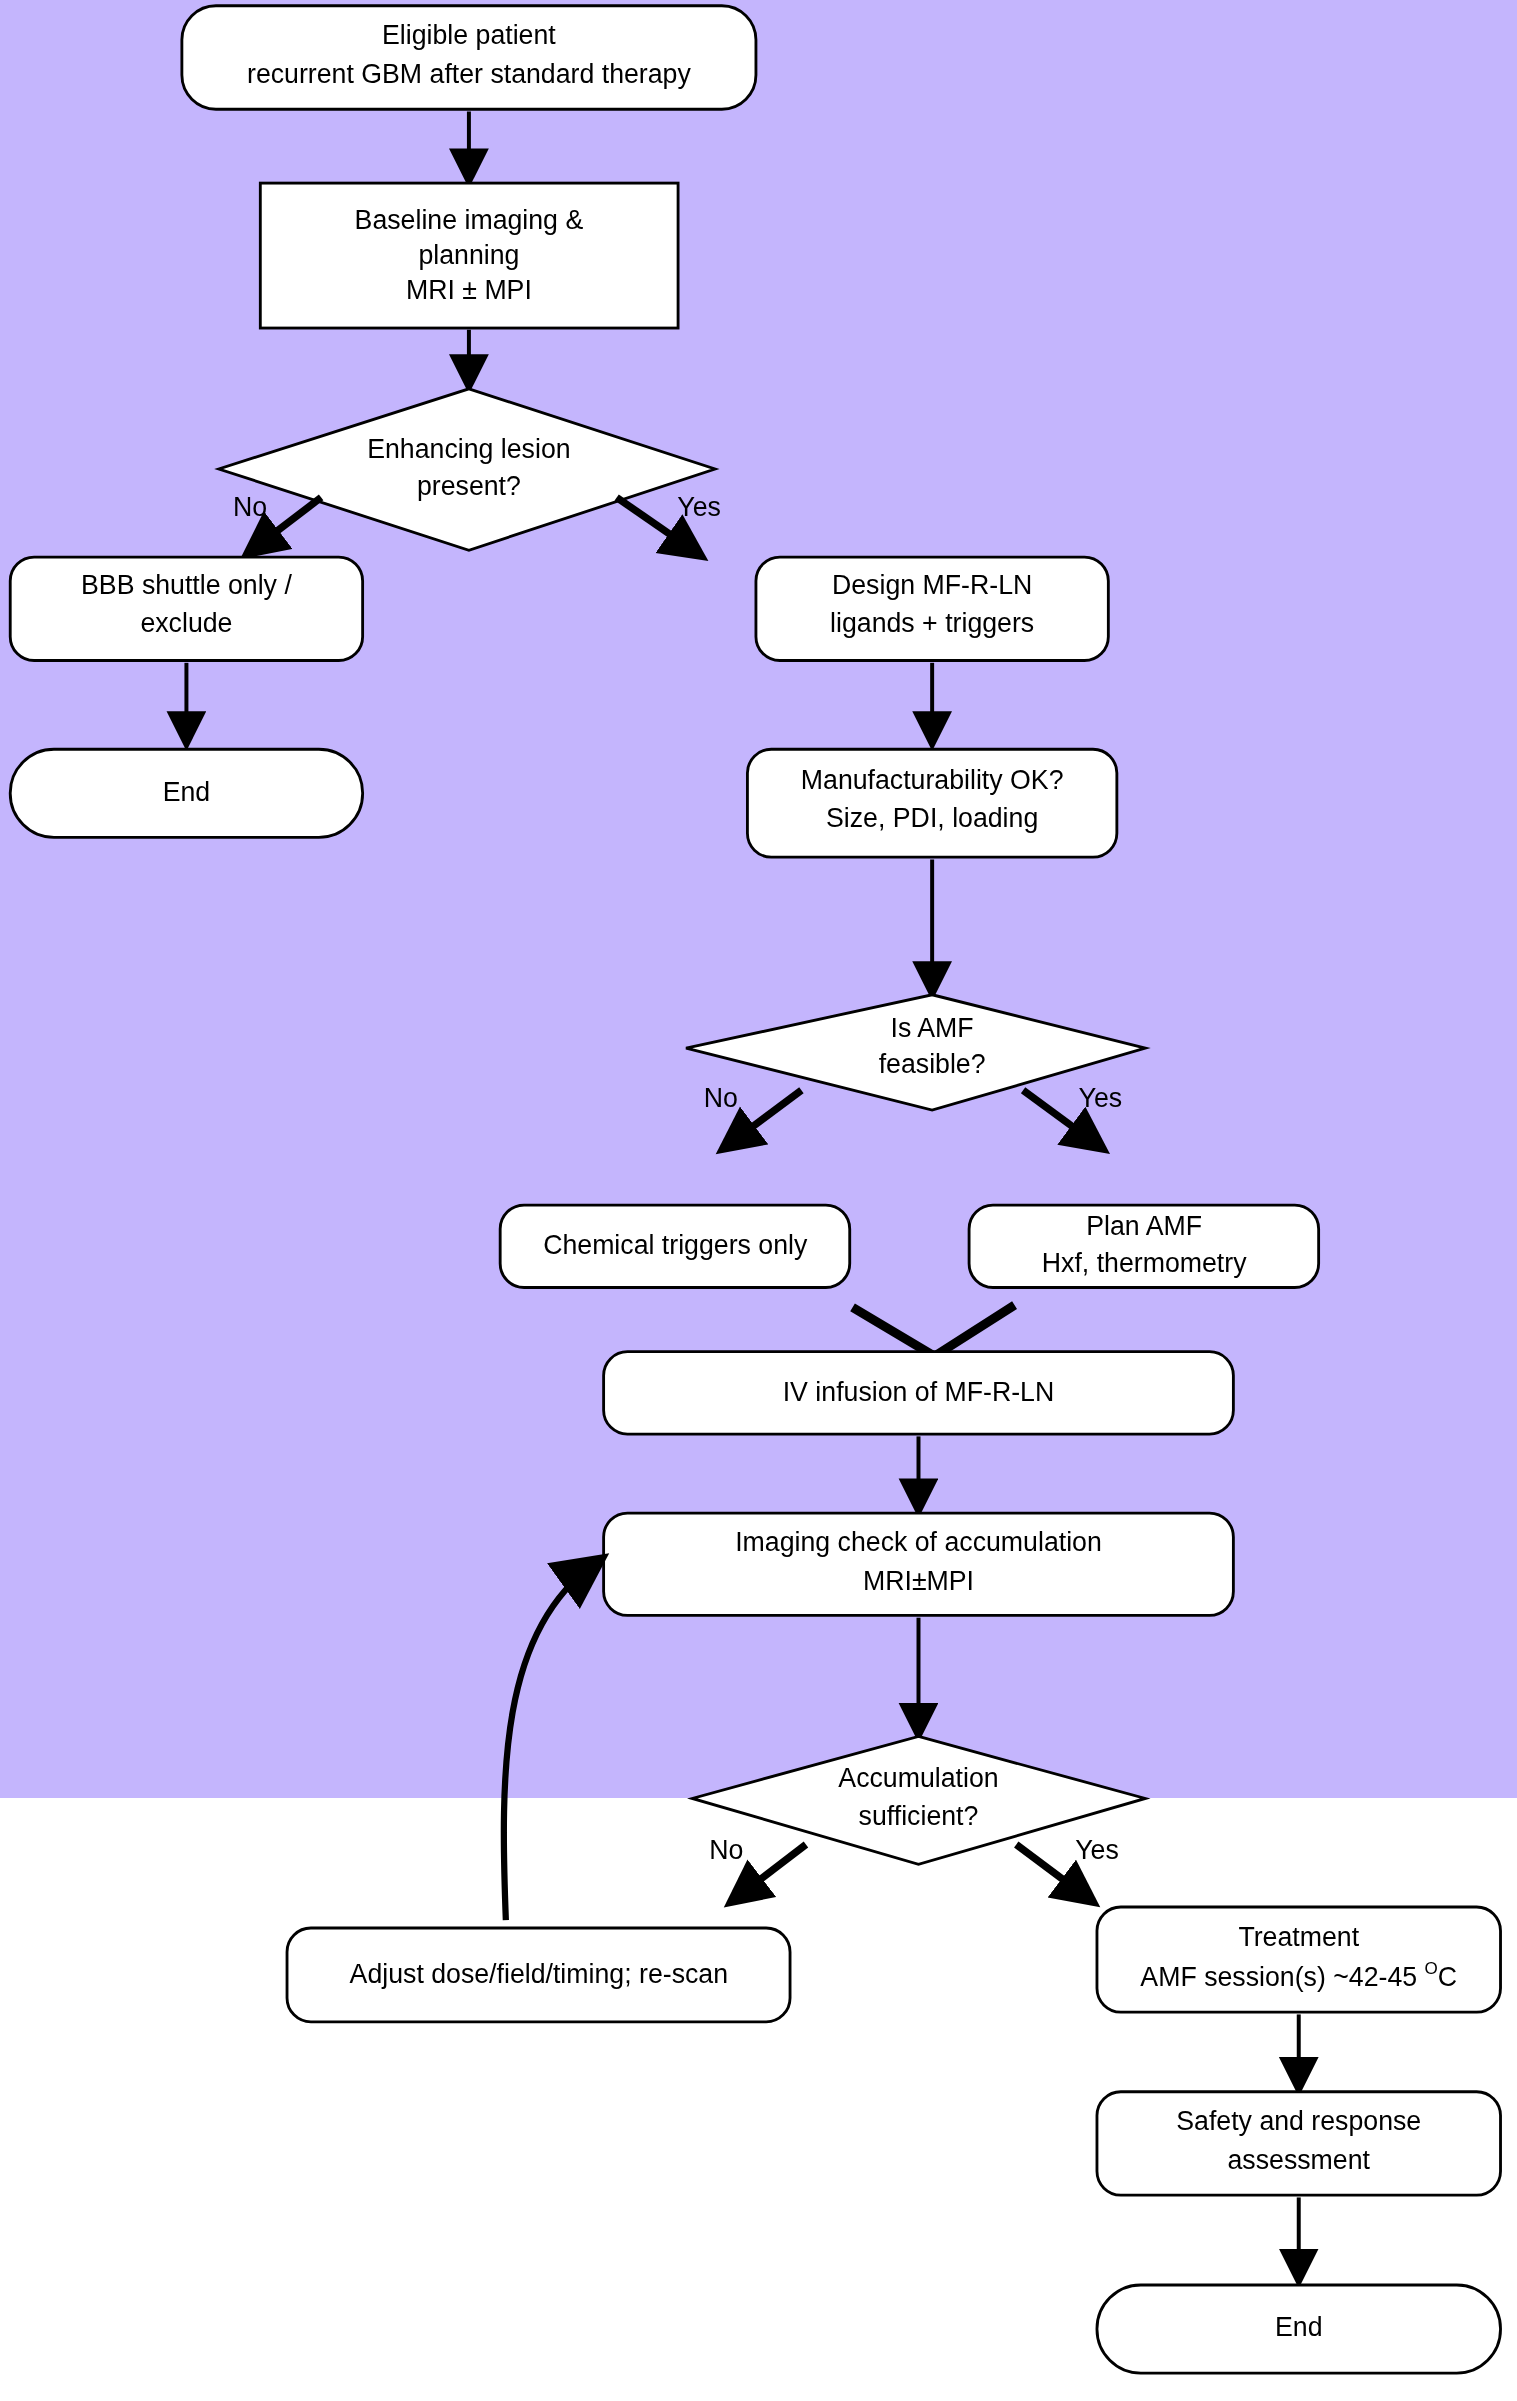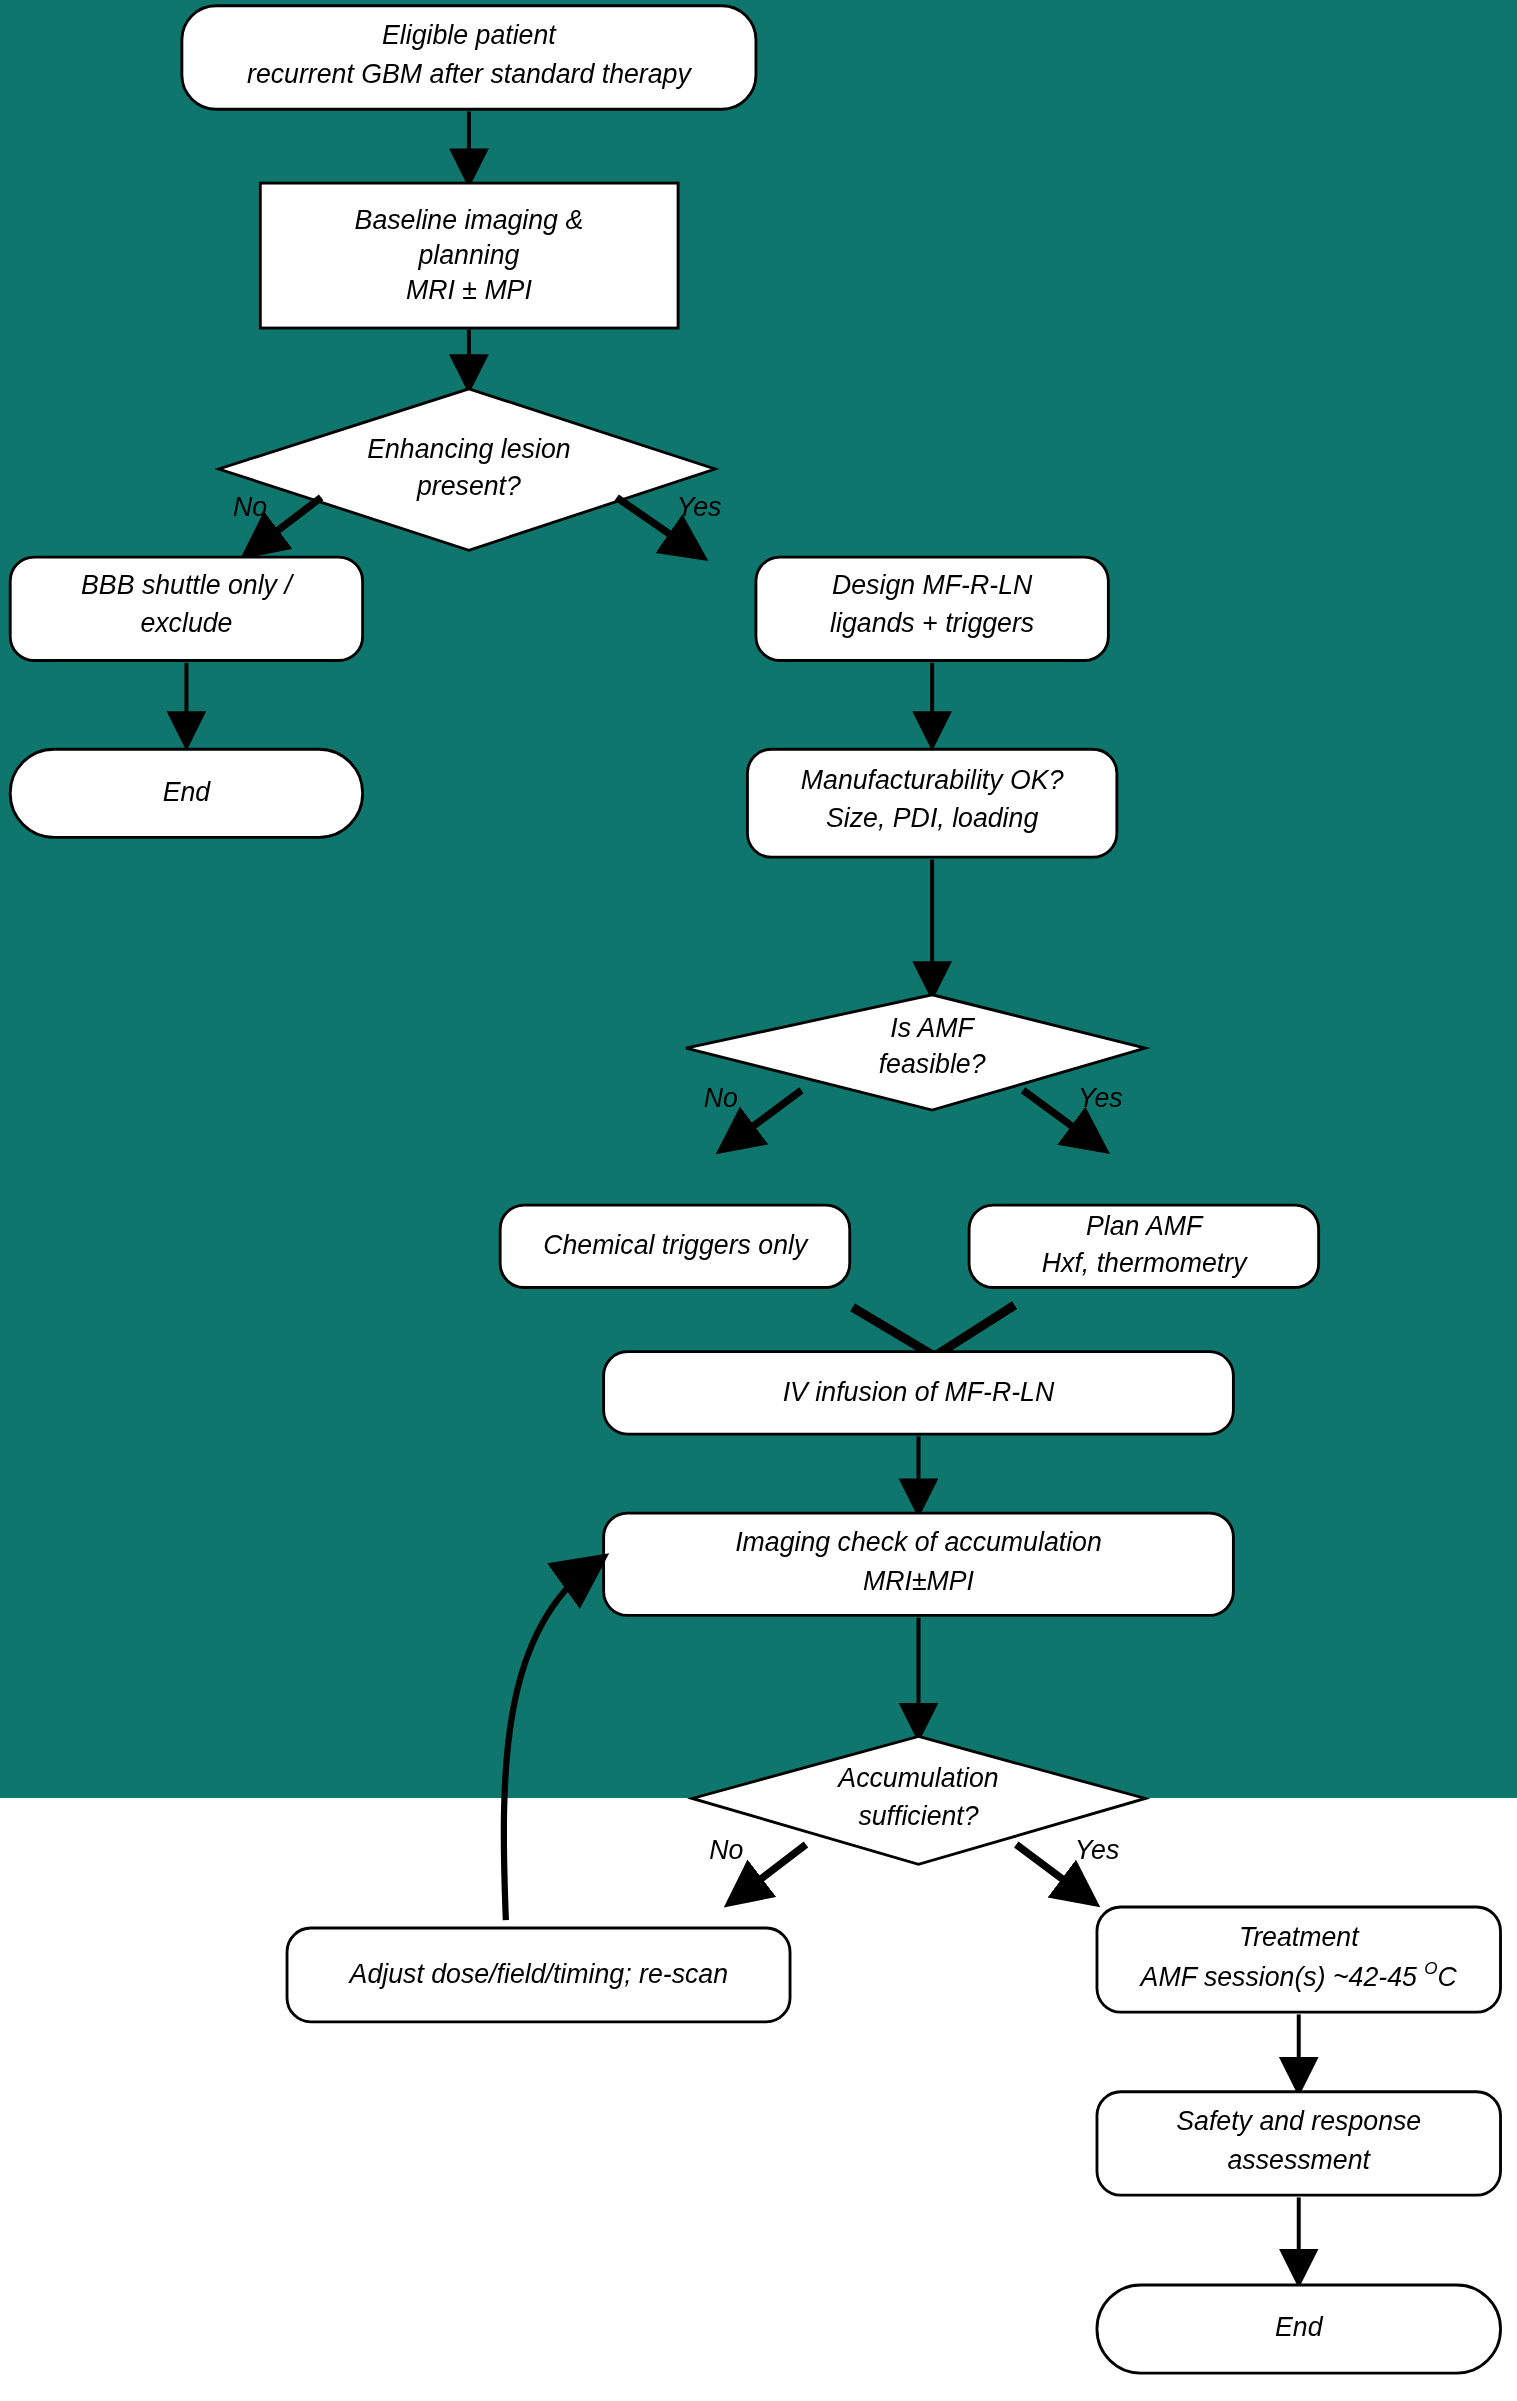--- a/index.html
+++ b/index.html
@@ -10,22 +10,21 @@
   body {
     width: 1517px;
     height: 2401px;
     font-family: "Liberation Sans", sans-serif;
     overflow: hidden;
   }
   #flowchart-root {
     position: relative;
     width: 1517px;
     height: 1798px;
-    background: #0f766e;
-    font-style: italic;
+    background: #c4b5fd;
   }
   svg.flow-canvas {
     position: absolute;
     top: 0;
     left: 0;
     width: 1517px;
     height: 2401px;
     display: block;
   }
   .node-shape {

